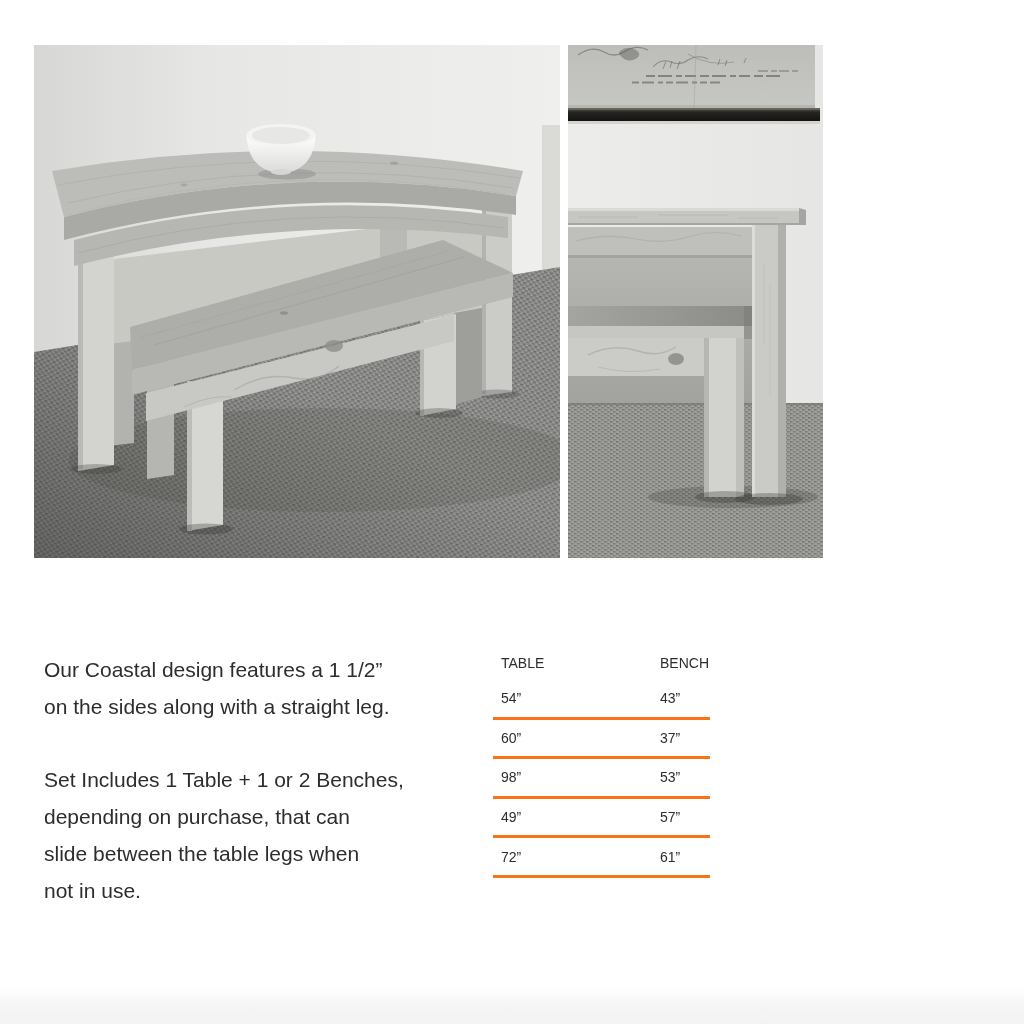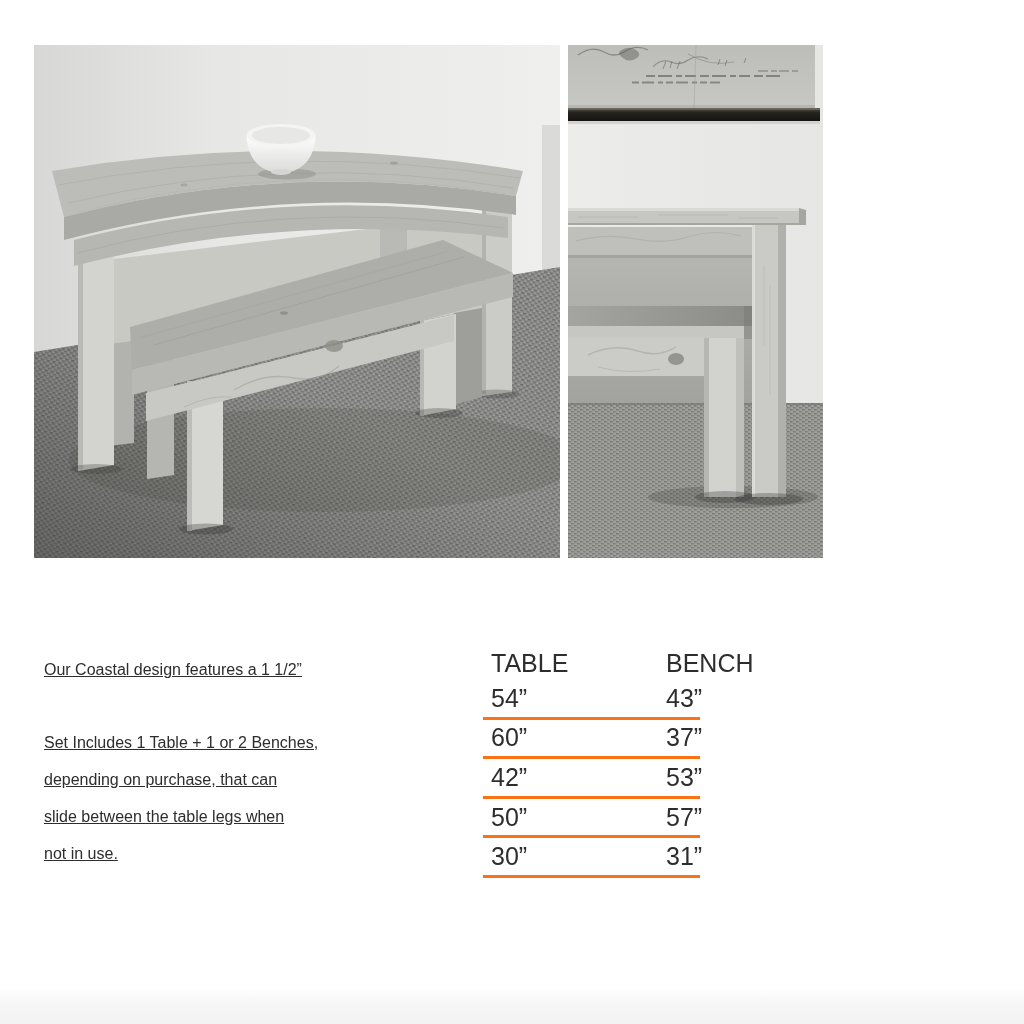--- a/index.html
+++ b/index.html
@@ -10,35 +10,35 @@
     color:#2d2d2d;
   }
   figure { margin:0; padding:0; }
   .photo { position:absolute; overflow:hidden; }
   .photo svg { display:block; width:100%; height:100%; }
   .photo-left  { left:34px; top:45px; width:526px; height:513px; }
   .photo-right { left:568px; top:45px; width:255px; height:513px; }
 
   .description {
     position:absolute; left:44px; top:651px; width:470px;
-    font-size:16px; line-height:37px; font-weight:400;text-decoration:underline;
+    font-size:21px; line-height:37px; font-weight:400;
   }
   .description p { margin:0; }
   .description p + p { margin-top:36px; }
   .description .line { display:block; white-space:nowrap; }
 
   .size-table {
-    position:absolute; left:483px; top:646px; width:217px;
-    font-size:25px;
+    position:absolute; left:493px; top:646px; width:217px;
+    font-size:14px;
   }
   .size-row, .size-header { display:flex; align-items:center; }
   .size-header { height:34px; }
   .size-row { height:36.6px; border-bottom:3px solid #f97316; }
   .c1 { box-sizing:border-box; width:167px; padding-left:8px; white-space:nowrap; flex:none; }
-  .c2 { flex:1 0 auto; white-space:nowrap;margin-left:16px; }
+  .c2 { flex:1 0 auto; white-space:nowrap; }
 
   .bottom-strip {
     position:absolute; left:0; top:988px; width:1024px; height:36px;
     background:linear-gradient(#ffffff, #f6f6f6 45%, #f3f3f3);
   }
 </style>
 </head>
 <body>
 
 <figure class="photo photo-left">
@@ -216,20 +216,21 @@
       <polygon points="231,163 238,165 238,180 231,180" fill="#a5a5a1"></polygon>
       <rect x="0" y="178" width="231" height="2" fill="#98988f" opacity="0.7"></rect>
       <path d="M10,172 h60 M90,170 h70 M170,173 h40" stroke="#b2b2ae" stroke-width="1" opacity="0.6"></path>
     </g>
   </svg>
 </figure>
 
 <section class="description">
   <p>
     <span class="line">Our Coastal design features a 1 1/2”</span>
+    <span class="line">on the sides along with a straight leg.</span>
   </p>
   <p>
     <span class="line">Set Includes 1 Table + 1 or 2 Benches,</span>
     <span class="line">depending on purchase, that can</span>
     <span class="line">slide between the table legs when</span>
     <span class="line">not in use.</span>
   </p>
 </section>
 
 <section class="size-table">
@@ -239,26 +240,26 @@
   </div>
   <div class="size-row">
     <span class="c1">54”</span>
     <span class="c2">43”</span>
   </div>
   <div class="size-row">
     <span class="c1">60”</span>
     <span class="c2">37”</span>
   </div>
   <div class="size-row">
-    <span class="c1">42”</span>
+    <span class="c1">98”</span>
     <span class="c2">53”</span>
   </div>
   <div class="size-row">
-    <span class="c1">50”</span>
+    <span class="c1">49”</span>
     <span class="c2">57”</span>
   </div>
   <div class="size-row">
-    <span class="c1">30”</span>
-    <span class="c2">31”</span>
+    <span class="c1">72”</span>
+    <span class="c2">61”</span>
   </div>
 </section>
 
 <div class="bottom-strip"></div>
 
 </body></html>

